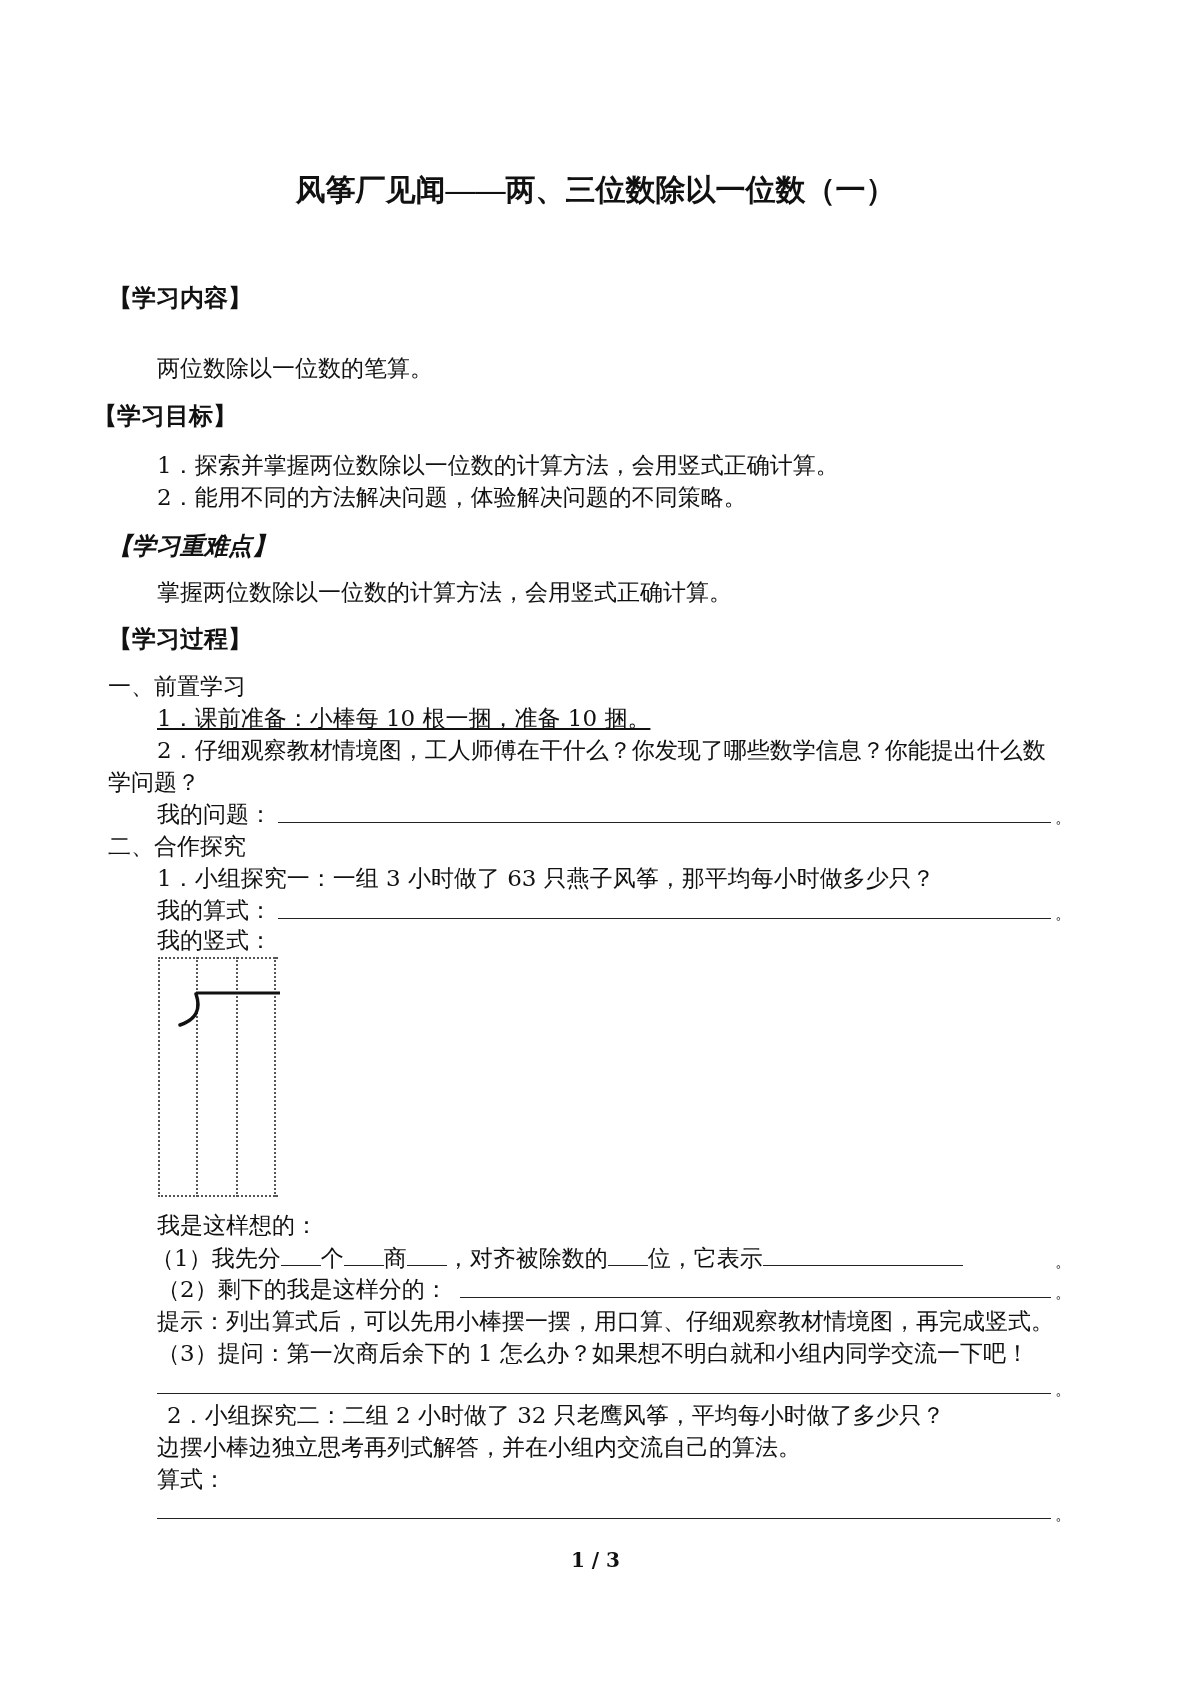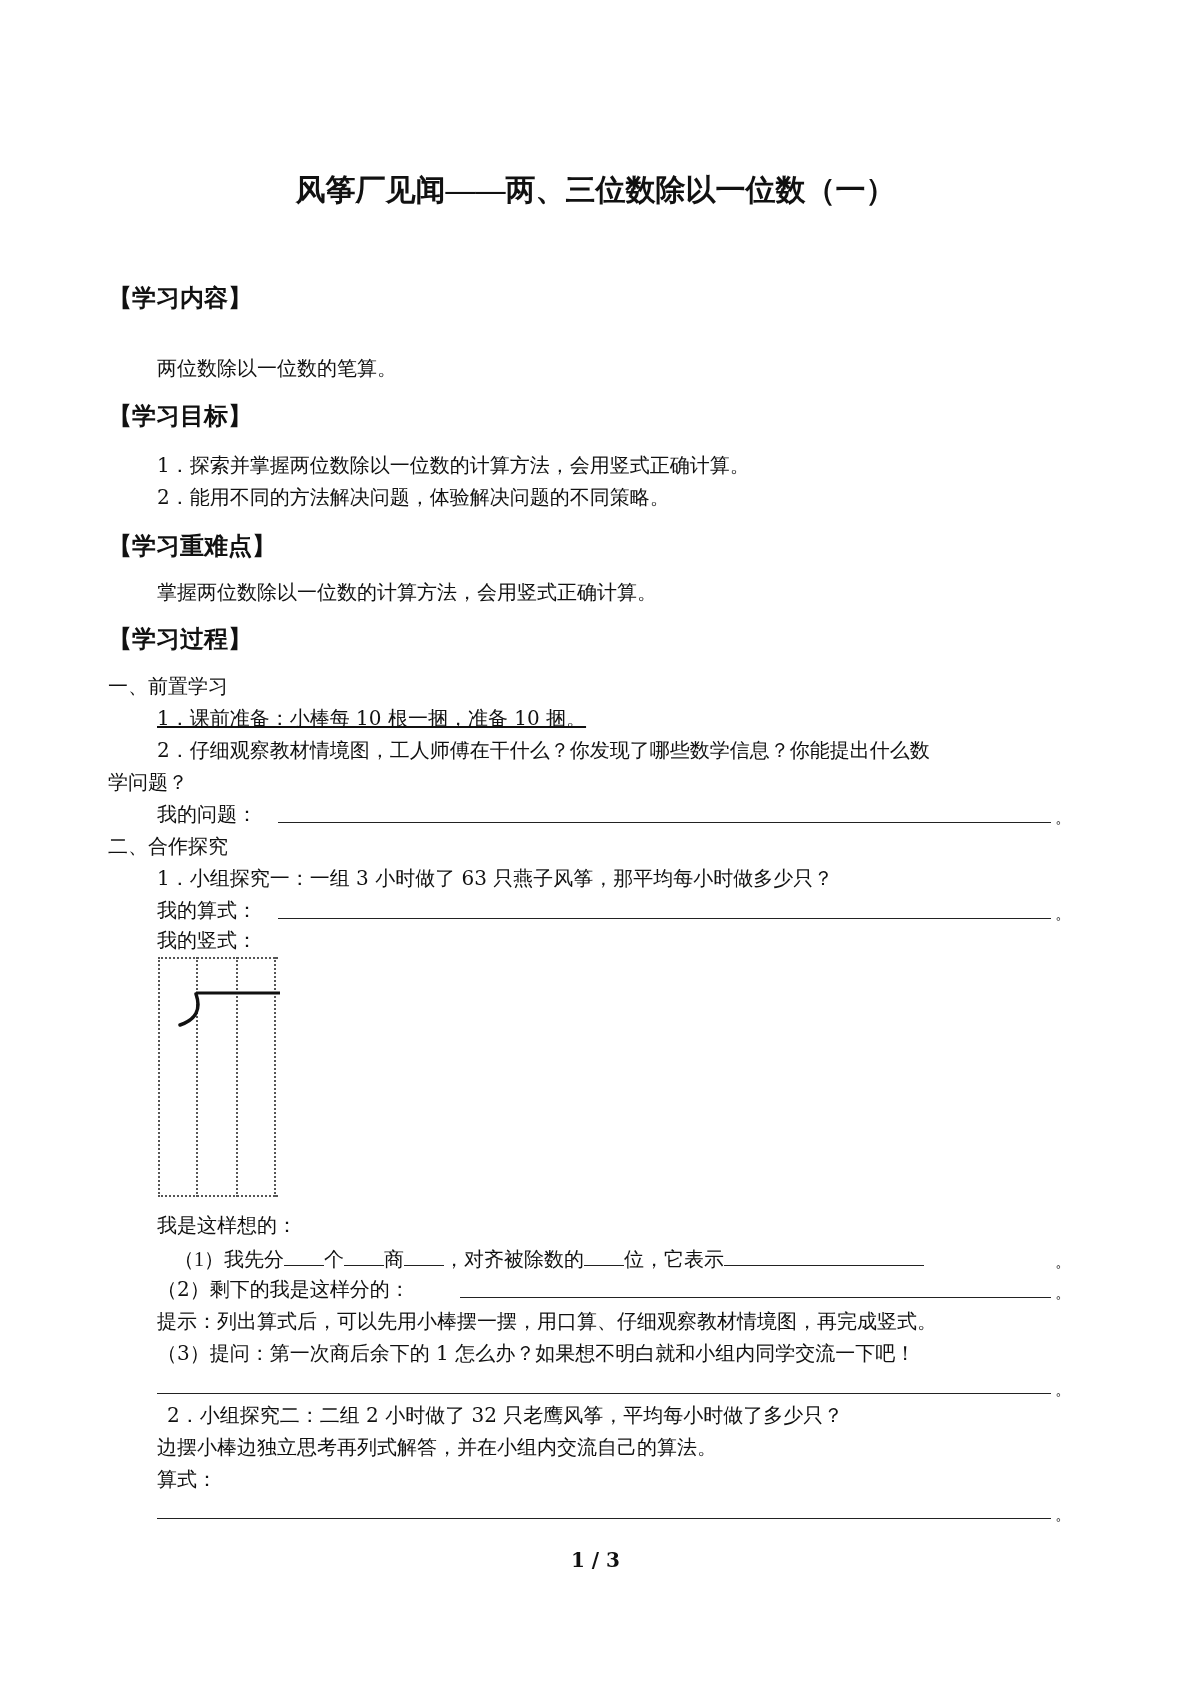--- a/index.html
+++ b/index.html
@@ -2,42 +2,42 @@
 <html><head>
 <meta charset="utf-8">
 <style>
   html, body { margin: 0; padding: 0; background: #ffffff; }
   body { width: 1191px; height: 1684px; position: relative; overflow: hidden;
          font-family: "DejaVu Serif", "Liberation Serif", serif; color: #111; }
   .abs { position: absolute; white-space: nowrap; }
   .title { left: 0; width: 1191px; top: 170px; text-align: center; font-size: 30px;
            font-weight: bold; font-family: Liberation Serif, serif; letter-spacing: 0px; }
   .sec { font-size: 24px; font-weight: bold; font-family: "DejaVu Sans", "Liberation Sans", sans-serif; }
-  .txt { font-size: 20px; line-height: 24px; }
+  .txt { font-size: 23px; line-height: 24px; }
   .blank { position: absolute; border-bottom: 1.5px solid #222; height: 0; }
   .dot { font-size: 16px; }
   .inline-blank { display: inline-block; border-bottom: 1.5px solid #222; height: 20px; vertical-align: baseline; }
   .grid { position: absolute; left: 158px; top: 957px; width: 120px; height: 240px; }
   .grid .col { position: absolute; top: 0; height: 240px; border-left: 2px dotted #555; }
   .grid .row { position: absolute; left: 0; width: 120px; border-top: 2px dotted #555; }
   .footer { left: 0; width: 1191px; top: 1548px; text-align: center; font-size: 20px; font-weight: bold; }
 </style>
 </head>
 <body>
 
 <div class="abs title">风筝厂见闻——两、三位数除以一位数（一）</div>
 
 <div class="abs sec" style="left:108px; top:282px;">【学习内容】</div>
 <div class="abs txt" style="left:157px; top:356px;">两位数除以一位数的笔算。</div>
 
-<div class="abs sec" style="left:108px; top:400px;">【学习目标】</div>
+<div class="abs sec" style="left:93px; top:400px;">【学习目标】</div>
 <div class="abs txt" style="left:157px; top:453px;">1．探索并掌握两位数除以一位数的计算方法，会用竖式正确计算。</div>
 <div class="abs txt" style="left:157px; top:485px;">2．能用不同的方法解决问题，体验解决问题的不同策略。</div>
 
-<div class="abs sec" style="left:108px; top:530px;">【学习重难点】</div>
+<div class="abs sec" style="left:108px; top:530px;font-style:italic;">【学习重难点】</div>
 <div class="abs txt" style="left:157px; top:580px;">掌握两位数除以一位数的计算方法，会用竖式正确计算。</div>
 
 <div class="abs sec" style="left:108px; top:623px;">【学习过程】</div>
 <div class="abs txt" style="left:108px; top:674px;">一、前置学习</div>
 <div class="abs txt" style="left:157px; top:706px;text-decoration:underline;">1．课前准备：小棒每 10 根一捆，准备 10 捆。</div>
 <div class="abs txt" style="left:157px; top:738px;">2．仔细观察教材情境图，工人师傅在干什么？你发现了哪些数学信息？你能提出什么数</div>
 <div class="abs txt" style="left:108px; top:770px;">学问题？</div>
 <div class="abs txt" style="left:157px; top:802px;">我的问题：</div>
 <div class="blank" style="left:278px; top:822px; width:773px;"></div>
 <div class="abs dot" style="left:1055px; top:808px;">。</div>
@@ -57,21 +57,21 @@
   <div class="col" style="left:78px;"></div>
   <div class="col" style="left:116px;"></div>
   <svg style="position:absolute; left:0; top:0;" width="130" height="240">
     <line x1="38" y1="36" x2="122" y2="36" stroke="#111" stroke-width="3"></line>
     <path d="M38 37 Q46 60 22 68" fill="none" stroke="#111" stroke-width="3.5" stroke-linecap="round"></path>
   </svg>
 </div>
 
 <div class="abs txt" style="left:157px; top:1213px;">我是这样想的：</div>
 
-<div class="abs txt" style="left:174px; top:1245px;font-family:Liberation Serif, serif;">
+<div class="abs txt" style="left:151px; top:1245px;">
   <span>（1）我先分</span><span class="inline-blank" style="width:40px;"></span><span>个</span><span class="inline-blank" style="width:40px;"></span><span>商</span><span class="inline-blank" style="width:40px;"></span><span>，对齐被除数的</span><span class="inline-blank" style="width:40px;"></span><span>位，它表示</span><span class="inline-blank" style="width:200px;"></span>
 </div>
 <div class="abs dot" style="left:1055px; top:1252px;">。</div>
 
 <div class="abs txt" style="left:157px; top:1277px;">（2）剩下的我是这样分的：</div>
 <div class="blank" style="left:460px; top:1297px; width:591px;"></div>
 <div class="abs dot" style="left:1055px; top:1283px;">。</div>
 
 <div class="abs txt" style="left:157px; top:1309px;">提示：列出算式后，可以先用小棒摆一摆，用口算、仔细观察教材情境图，再完成竖式。</div>
 <div class="abs txt" style="left:157px; top:1341px;">（3）提问：第一次商后余下的 1 怎么办？如果想不明白就和小组内同学交流一下吧！</div>

